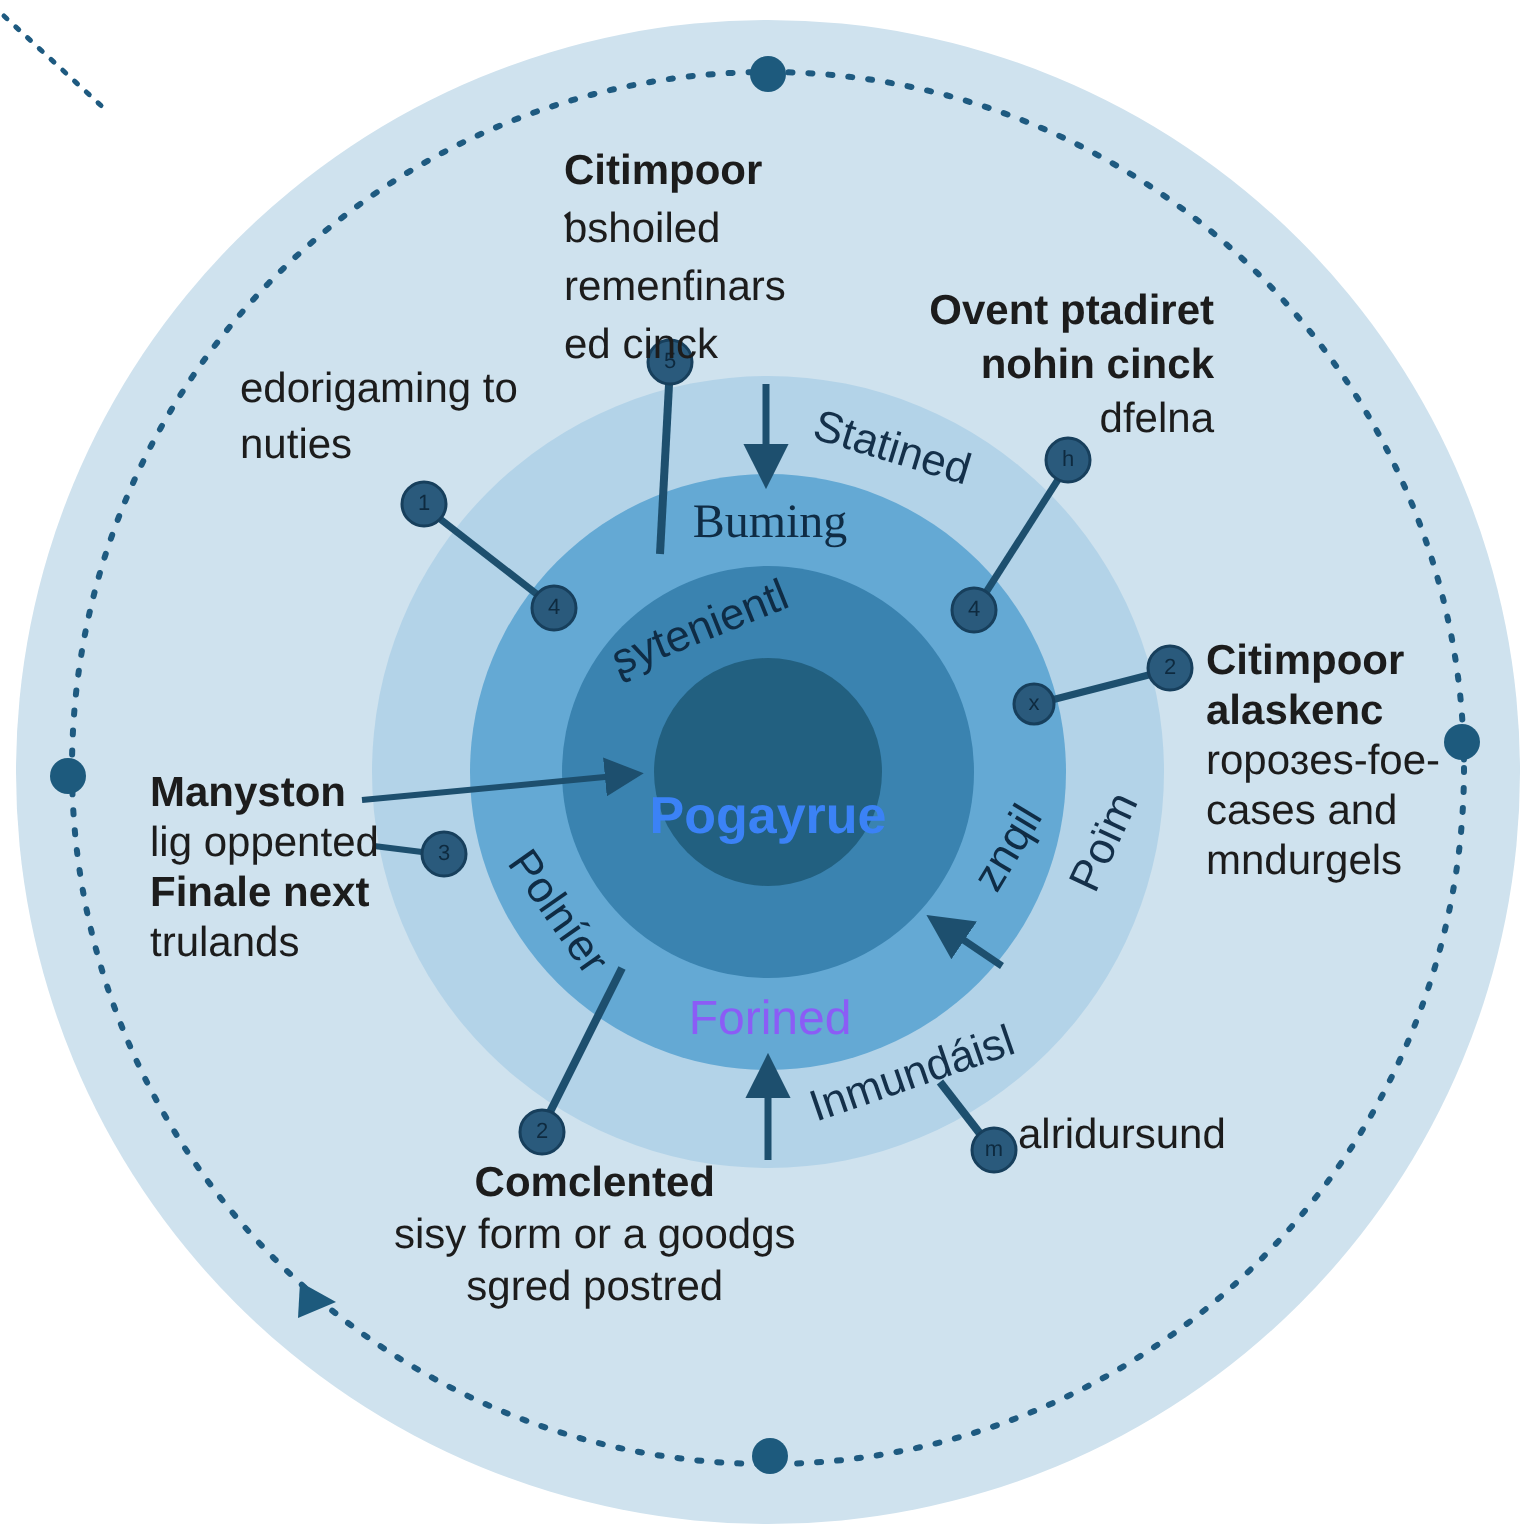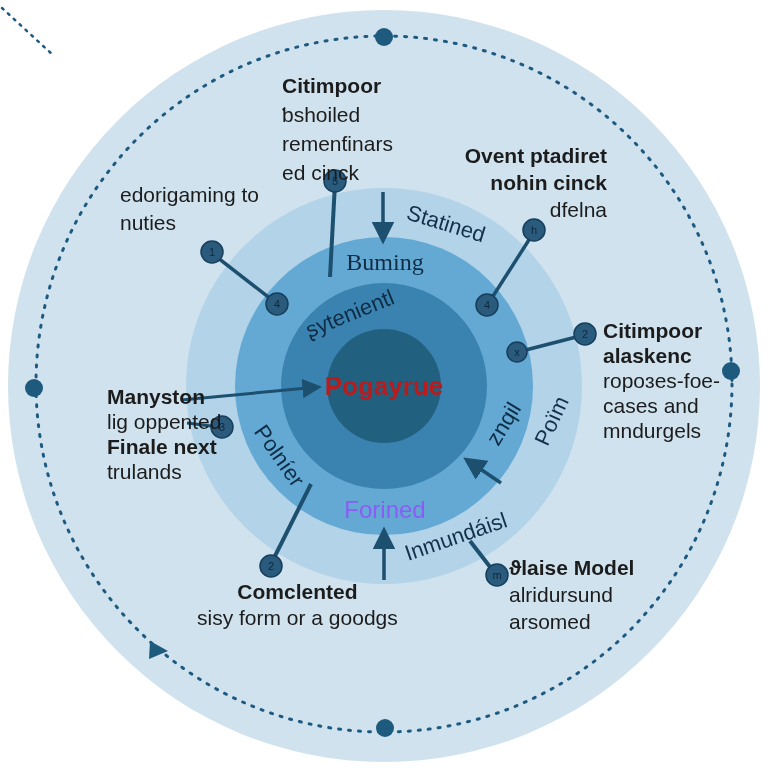--- a/index.html
+++ b/index.html
@@ -16,28 +16,28 @@
   #svg-overlay{position:absolute;left:0;top:0;}
   .callout{position:absolute;color:#1c1c1c;font-size:21px;z-index:5;white-space:nowrap;}
   .callout .ln{display:block;}
   .callout .b{font-weight:bold;}
   .ra{text-align:right;}
   .ring-label{
     position:absolute;z-index:4;color:#14304a;font-size:22px;font-weight:500;
     transform:translate(-50%,-50%);white-space:nowrap;
   }
   #center-label{
-    position:absolute;left:384px;top:386px;transform:translate(-50%,-50%);
-    color:#b91c1c;font-weight:bold;font-size:26px;z-index:6;white-space:nowrap;
+    position:absolute;left:384px;top:408px;transform:translate(-50%,-50%);
+    color:#3b82f6;font-weight:bold;font-size:26px;z-index:6;white-space:nowrap;
   }
   
   #callout-top{left:282px;top:71px;line-height:29px;}
   #callout-top-left{left:120px;top:181px;line-height:28px;}
   #callout-top-right{right:161px;top:142px;line-height:27px;}
-  #callout-left{left:75px;top:384px;line-height:25px;margin-left:32px;}
+  #callout-left{left:75px;top:384px;line-height:25px;}
   #callout-bottom-left{left:197px;top:579px;line-height:26px;text-align:center;}
   #callout-bottom-right{left:509px;top:554px;line-height:27px;}
   #callout-right{left:603px;top:318px;line-height:25px;}
   
   #rl-statined{left:446px;top:224px;transform:translate(-50%,-50%) rotate(17deg);}
   #rl-buming{left:385px;top:262px;font-size:24px;color:#0f2c45;font-family:Liberation Serif, serif;}
   #rl-sytenientl{left:350px;top:314px;transform:translate(-50%,-50%) rotate(-22deg);color:#0f2c45;}
   #rl-polnier{left:279px;top:456px;transform:translate(-50%,-50%) rotate(55deg);color:#0f2c45;}
   #rl-znqil{left:504px;top:424px;transform:translate(-50%,-50%) rotate(-59deg);color:#0f2c45;}
   #rl-poim{left:552px;top:421px;transform:translate(-50%,-50%) rotate(-65deg);}
@@ -160,26 +160,25 @@
   <div class="callout" id="callout-left">
     <span class="ln b">Manyston</span>
     <span class="ln">lig oppented</span>
     <span class="ln b">Finale next</span>
     <span class="ln">trulands</span>
   </div>
 
   <div class="callout" id="callout-bottom-left">
     <span class="ln b">Comclented</span>
     <span class="ln">sisy form or a goodgs</span>
+    <span class="ln">sgred postred</span>
   </div>
 
   <div class="callout" id="callout-bottom-right">
-    <span class="ln b">ϑlaise Model</span>
     <span class="ln">alridursund</span>
-    <span class="ln">arsomed</span>
   </div>
 
   <div class="callout" id="callout-right">
     <span class="ln b">Citimpoor</span>
     <span class="ln b">alaskenc</span>
     <span class="ln">ropoɜes-foe-</span>
     <span class="ln">cases and</span>
     <span class="ln">mndurgels</span>
   </div>
 

